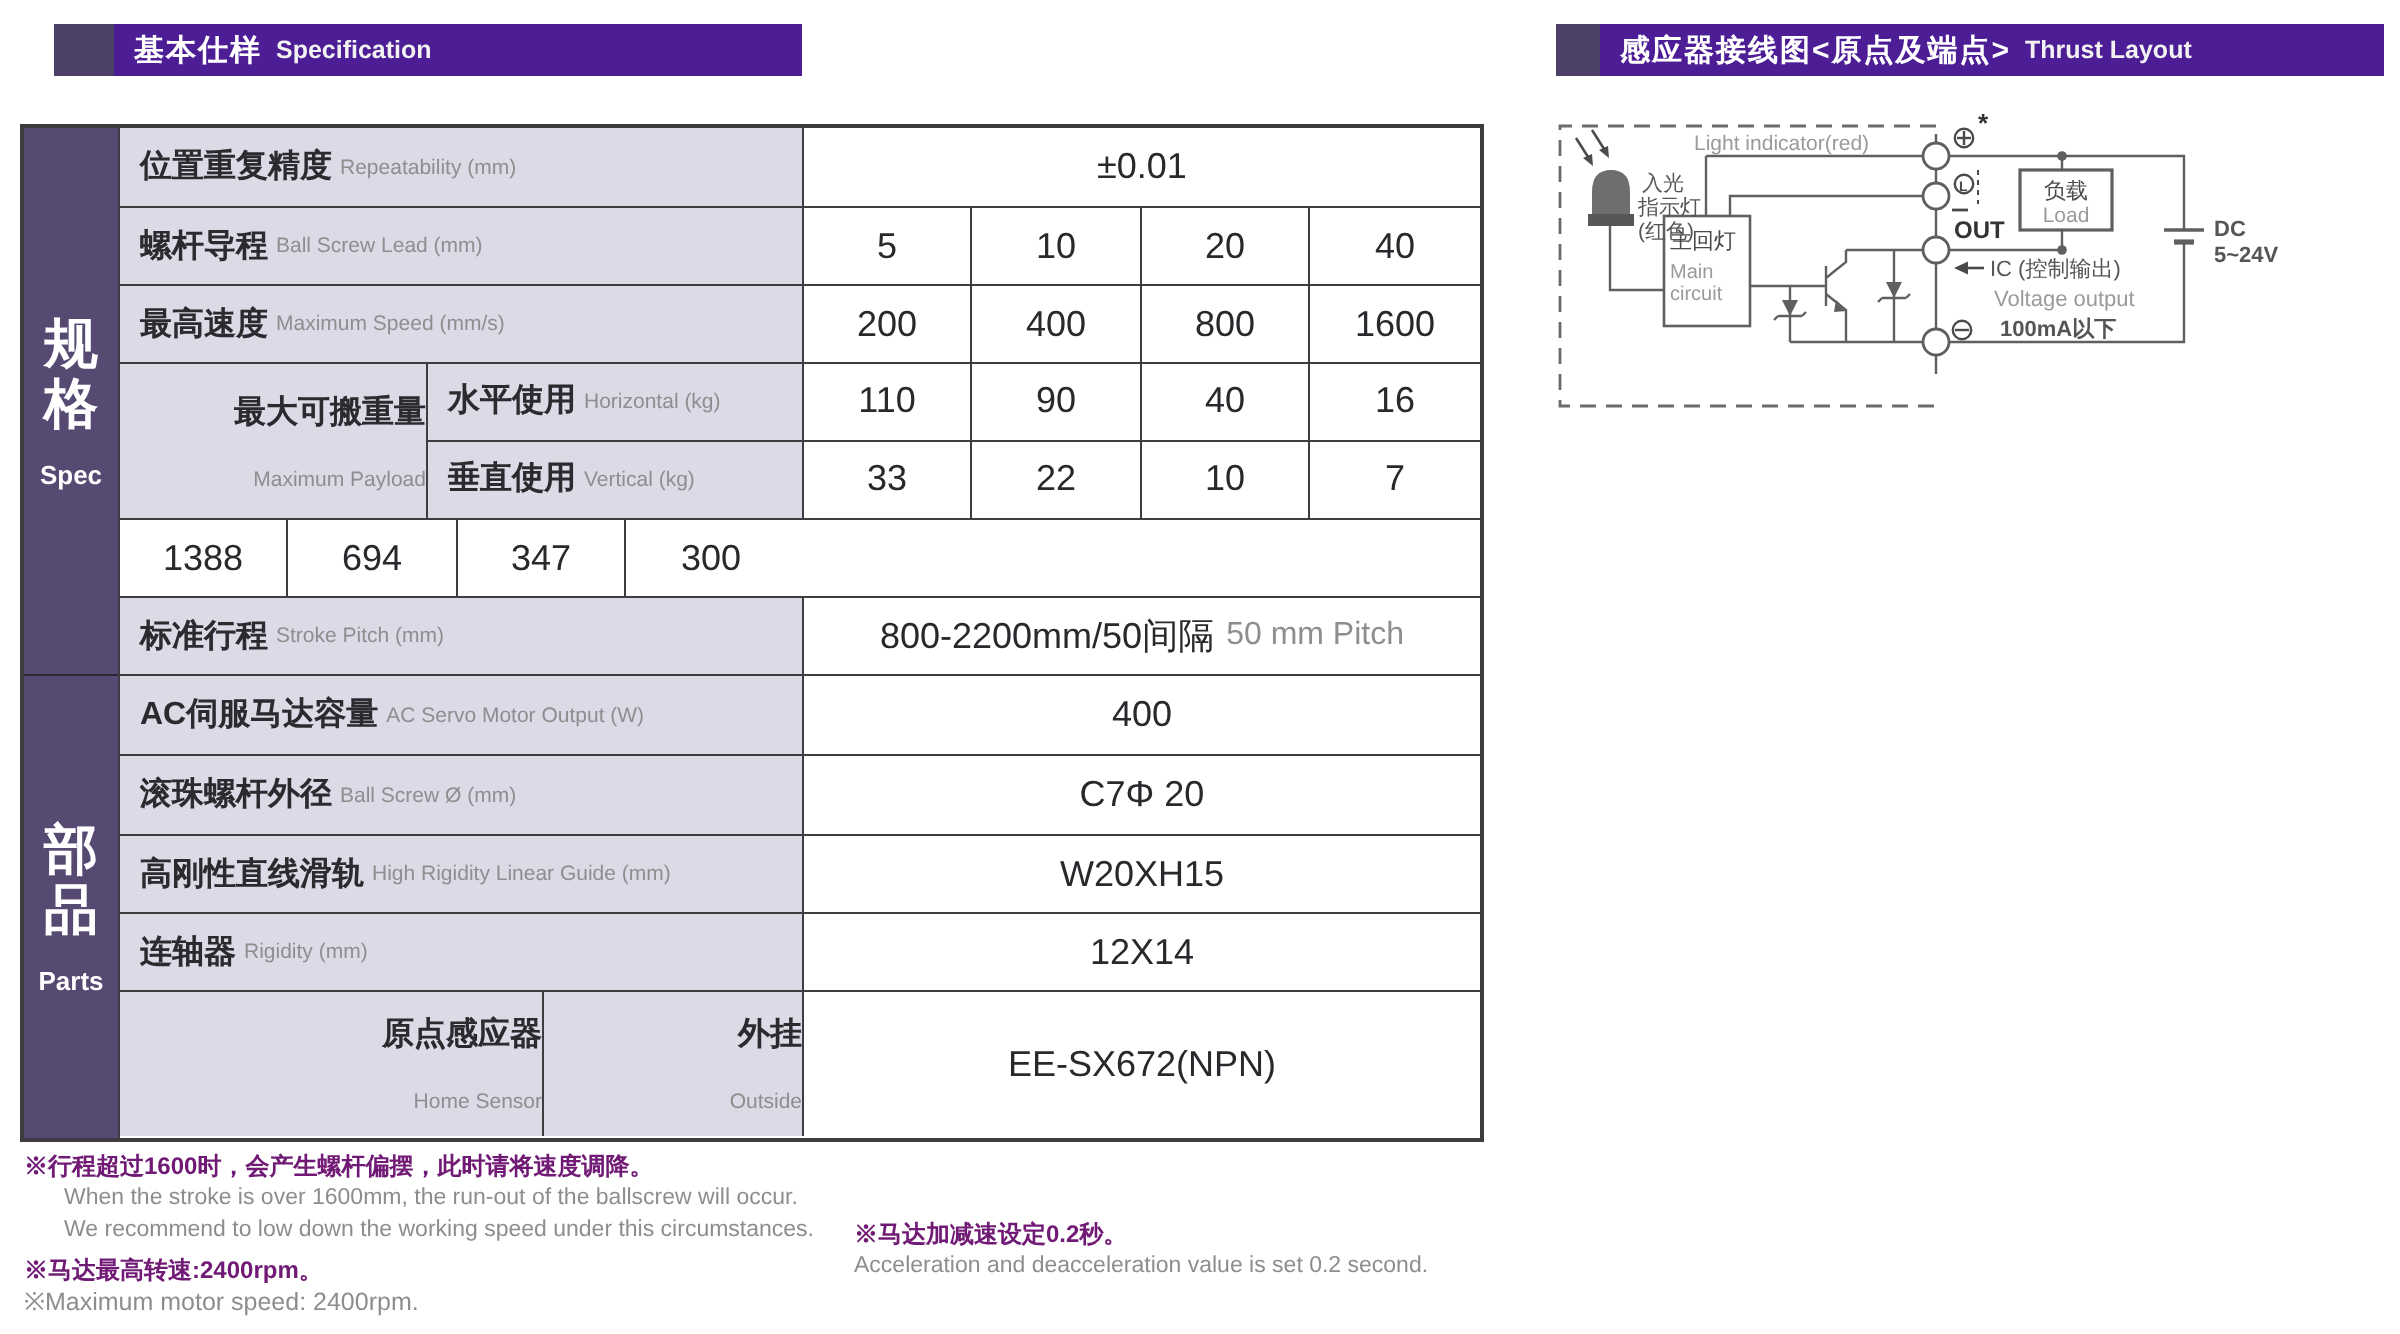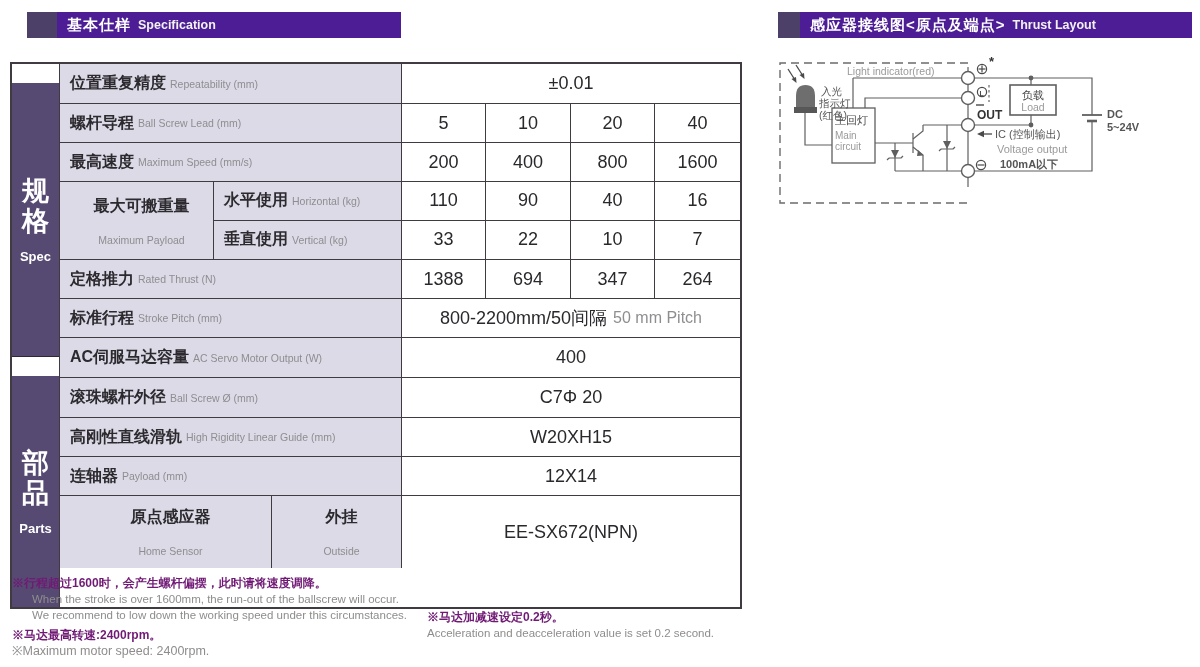--- a/index.html
+++ b/index.html
@@ -13,38 +13,38 @@
   .head-bar { background:#4c1d95; color:#fff; display:flex; align-items:center;
               gap:7px; padding:0 14px 0 10px; white-space:nowrap; }
   .head-zh { font-size:15px; font-weight:bold; letter-spacing:1px; }
   .head-en { font-size:12.5px; font-weight:bold; color:#f2f2f2; }
 
   
   .spec-table { position:absolute; left:10px; top:62px; width:732px;
                 border:2px solid #403b40; display:flex; }
   .side-col { width:48px; display:flex; flex-direction:column; border-right:1px solid #403b40; }
   .side-block { background:#564a73; color:#fff; display:flex; flex-direction:column;
-                align-items:center; justify-content:center; gap:13px;margin-top:19px; }
+                align-items:center; justify-content:center; gap:13px; }
   .side-block.spec { height:274px; border-bottom:1px solid #2e2836; }
   .side-block.parts { height:231px; }
   .side-zh { font-size:27px; font-weight:bold; width:1em; text-align:center;
              word-break:break-all; line-height:30px; }
   .side-en { font-size:13px; font-weight:bold; }
 
   .rows-col { width:680px; display:flex; flex-direction:column; background:#fff; }
   .row { display:flex; border-bottom:1px solid #403b40; }
   .h40 { height:40px; } .h39 { height:39px; } .h78 { height:78px; } .h72 { height:72px; }
   .row.last { border-bottom:none; }
 
   .cell { display:flex; align-items:center; }
   .lab { background:#dbdae6; border-right:1px solid #403b40; padding-left:10px;
          gap:4px; white-space:nowrap; overflow:hidden; }
   .lab .zh { font-size:16px; font-weight:bold; color:#2c2a2e; }
   .lab .en { font-size:10.5px; color:#8f8d90; }
-  .lab.stack { flex-direction:column; align-items:center; justify-content:center; gap:17px; }
+  .lab.stack { flex-direction:column; align-items:flex-end; justify-content:center; gap:17px; }
   .w342 { width:342px; } .w154 { width:154px; } .w188 { width:188px; }
   .w212 { width:212px; } .w130 { width:130px; }
   .val { justify-content:center; font-size:18px; color:#2a282c; border-right:1px solid #403b40;
          background:#fff; }
   .v1 { width:84px; } .v2 { width:85px; } .v3 { width:84px; }
   .v4 { width:85px; border-right:none; }
   .vspan { width:338px; border-right:none; gap:6px; }
   .vspan .sub-en { font-size:16px; color:#8f8d90; }
   .pcol { display:flex; flex-direction:column; width:526px; }
   .subrow { display:flex; height:39px; border-bottom:1px solid #403b40; }
@@ -151,28 +151,24 @@
             </div>
             <div class="cell val v1">33</div>
             <div class="cell val v2">22</div>
             <div class="cell val v3">10</div>
             <div class="cell val v4">7</div>
           </div>
         </div>
       </div>
 
       <div class="row h39">
-        <div class="cell lab w342">
-          <span class="zh">定格推力</span>
-          <span class="en">Rated Thrust (N)</span>
-        </div>
         <div class="cell val v1">1388</div>
         <div class="cell val v2">694</div>
         <div class="cell val v3">347</div>
-        <div class="cell val v4">264</div>
+        <div class="cell val v4">300</div>
       </div>
 
       <div class="row h39">
         <div class="cell lab w342">
           <span class="zh">标准行程</span>
           <span class="en">Stroke Pitch (mm)</span>
         </div>
         <div class="cell val vspan">
           <span>800-2200mm/50间隔</span>
           <span class="sub-en">50 mm Pitch</span>
@@ -199,21 +195,21 @@
         <div class="cell lab w342">
           <span class="zh">高刚性直线滑轨</span>
           <span class="en">High Rigidity Linear Guide (mm)</span>
         </div>
         <div class="cell val vspan">W20XH15</div>
       </div>
 
       <div class="row h39">
         <div class="cell lab w342">
           <span class="zh">连轴器</span>
-          <span class="en">Payload (mm)</span>
+          <span class="en">Rigidity (mm)</span>
         </div>
         <div class="cell val vspan">12X14</div>
       </div>
 
       <div class="row h72 last">
         <div class="cell lab stack w212">
           <span class="zh">原点感应器</span>
           <span class="en">Home Sensor</span>
         </div>
         <div class="cell lab stack w130">

